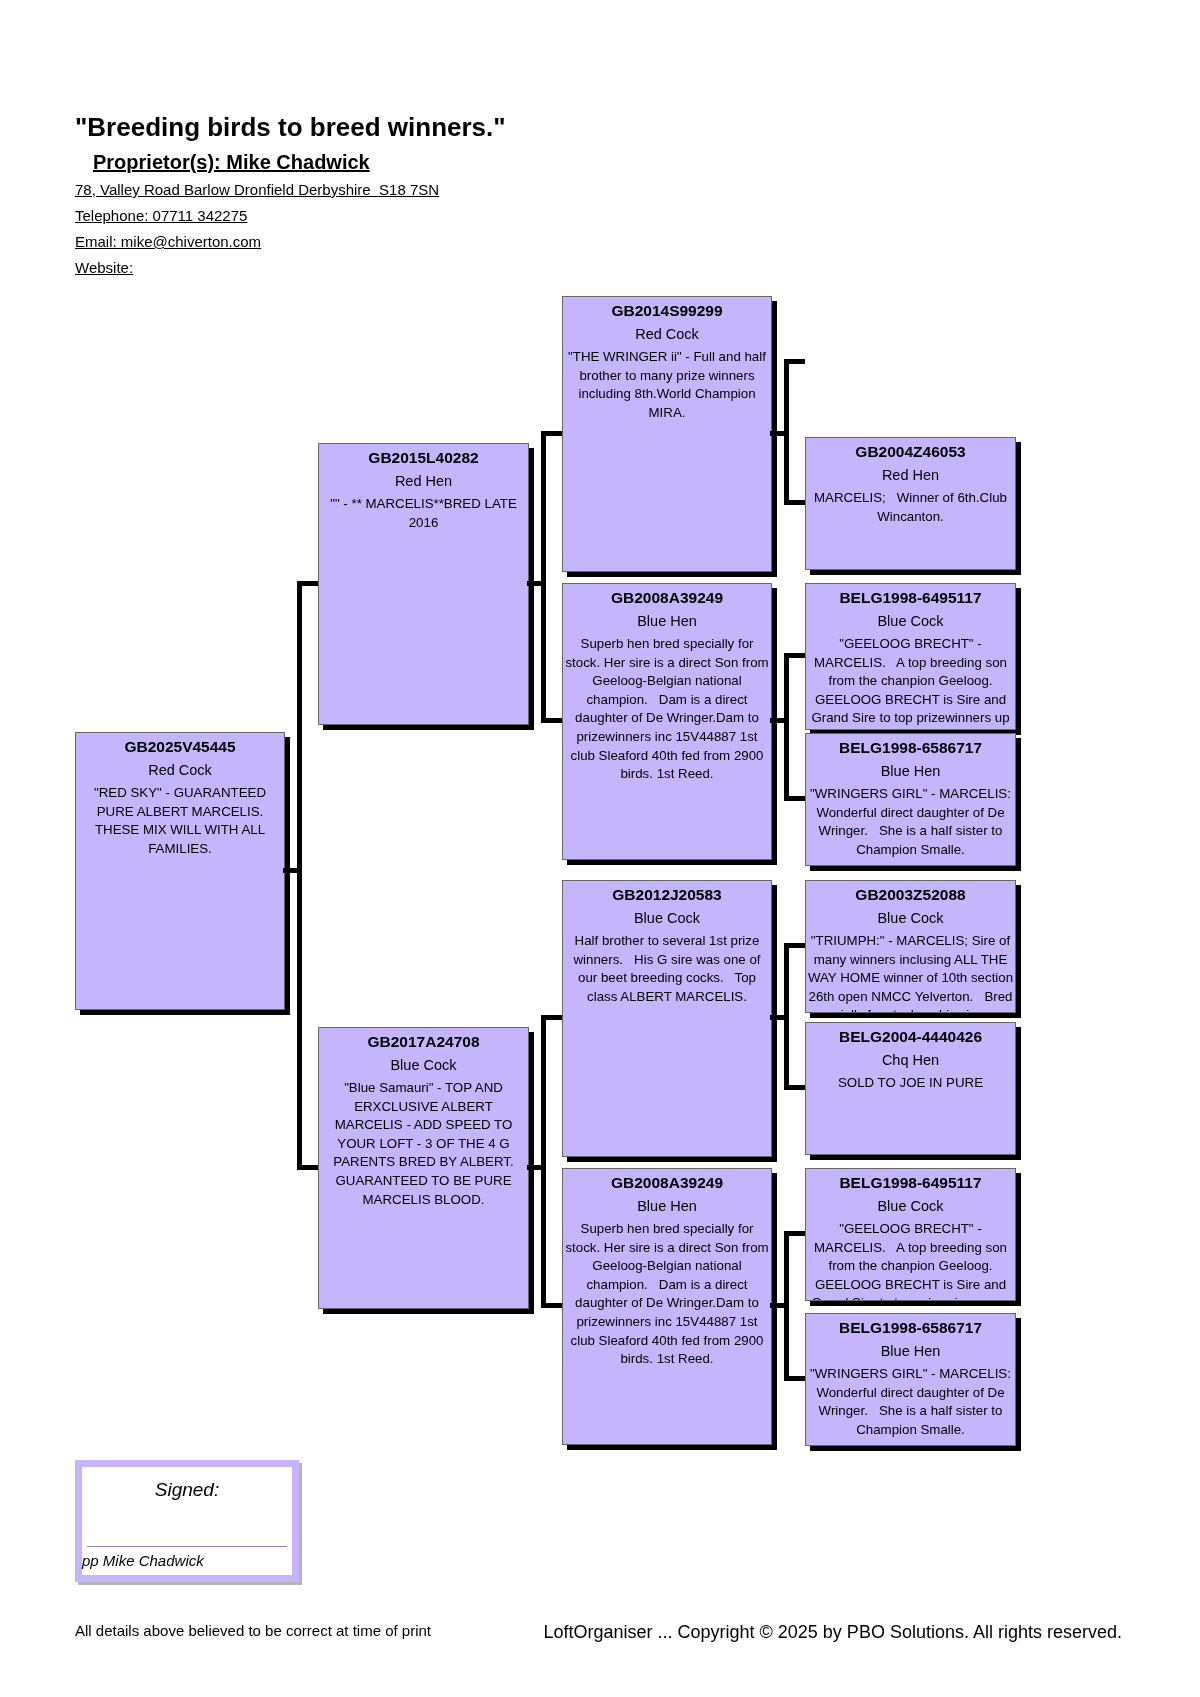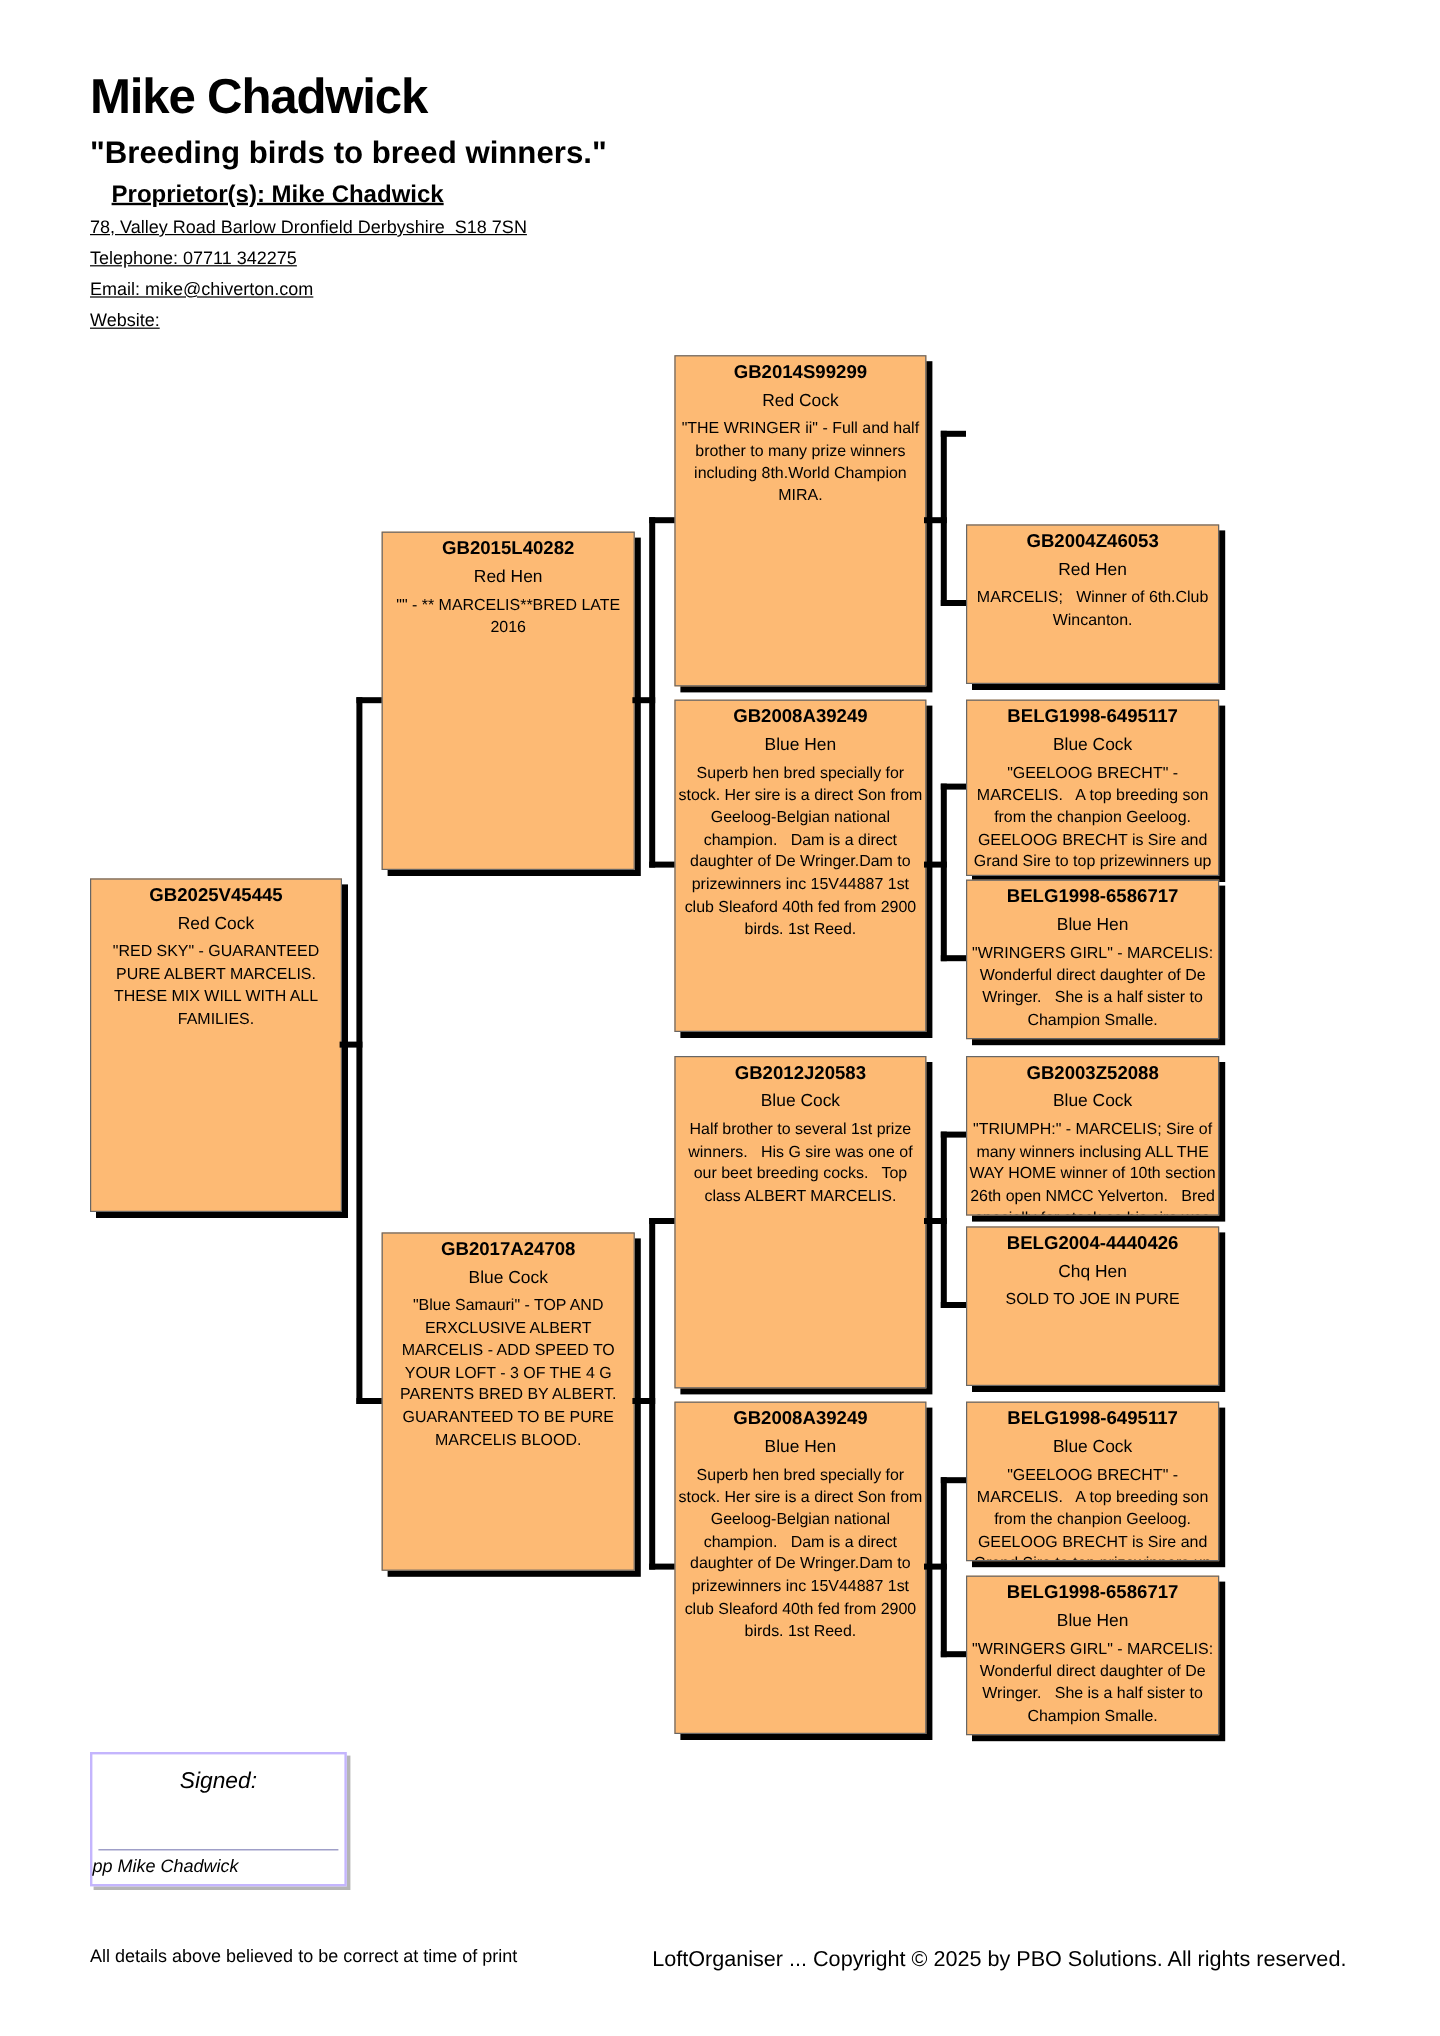--- a/index.html
+++ b/index.html
@@ -6,45 +6,44 @@
   .page { position:relative; width:1200px; height:1697px; background:#fff;
           font-family:"Liberation Sans", sans-serif; color:#000; }
 
   
   .hdr-name { position:absolute; left:75px; top:57px;  font-size:41px; font-weight:bold; letter-spacing:-1px; }
   .hdr-tag  { position:absolute; left:75px; top:112px; font-size:26px; font-weight:bold; }
   .hdr-prop { position:absolute; left:93px; top:151px; font-size:20px; font-weight:bold; text-decoration:underline; }
   .hdr-line { position:absolute; left:75px; font-size:15px; white-space:pre-wrap;text-decoration:underline; }
 
   
-  .pbox  { position:absolute; background:#fdba74; border:1px solid #666;
+  .pbox  { position:absolute; background:#c4b5fd; border:1px solid #666;
            box-shadow:5px 5px 0 #000; text-align:center; overflow:hidden; }
   .ring  { font-weight:bold; font-size:15.5px; padding-top:5px; }
   .sex   { font-size:14.5px; margin-top:6px; }
   .notes { font-size:13.3px; line-height:18.6px; margin-top:6px; white-space:pre-wrap; padding:0 1px; }
 
   
   .cline { position:absolute; background:#000; }
 
   
   .signed { position:absolute; left:75px; top:1460px; width:210px; height:108px;
-            border:2px solid #c4b5fd; box-shadow:3px 3px 0 #b5b5b5; background:#fff; }
+            border:7px solid #c4b5fd; box-shadow:3px 3px 0 #b5b5b5; background:#fff; }
   .signed-label { font-style:italic; font-size:19px; text-align:center; margin-top:12px; }
   .sig-line { position:absolute; left:5px; right:5px; bottom:28px; border-top:1px solid #8888bb; }
   .sig-name { position:absolute; bottom:6px; width:100%; font-style:italic; font-size:15px; }
 
   .footer-left  { position:absolute; left:75px;  top:1622px; font-size:15px; }
   .footer-right { position:absolute; right:78px; top:1622px; font-size:18px; }
 </style>
 </head>
 <body>
 
 <div class="page">
 
-  <div class="hdr-name">Mike Chadwick</div>
   <div class="hdr-tag">"Breeding birds to breed winners."</div>
   <div class="hdr-prop">Proprietor(s): Mike Chadwick</div>
   <div class="hdr-line" style="top:181px">78, Valley Road Barlow Dronfield Derbyshire  S18 7SN</div>
   <div class="hdr-line" style="top:207px">Telephone: 07711 342275</div>
   <div class="hdr-line" style="top:233px">Email: mike@chiverton.com</div>
   <div class="hdr-line" style="top:259px">Website:</div>
 
   <div class="pbox" style="left:75px;top:732px;width:208px;height:276px">
     <div class="ring">GB2025V45445</div>
     <div class="sex">Red Cock</div>

